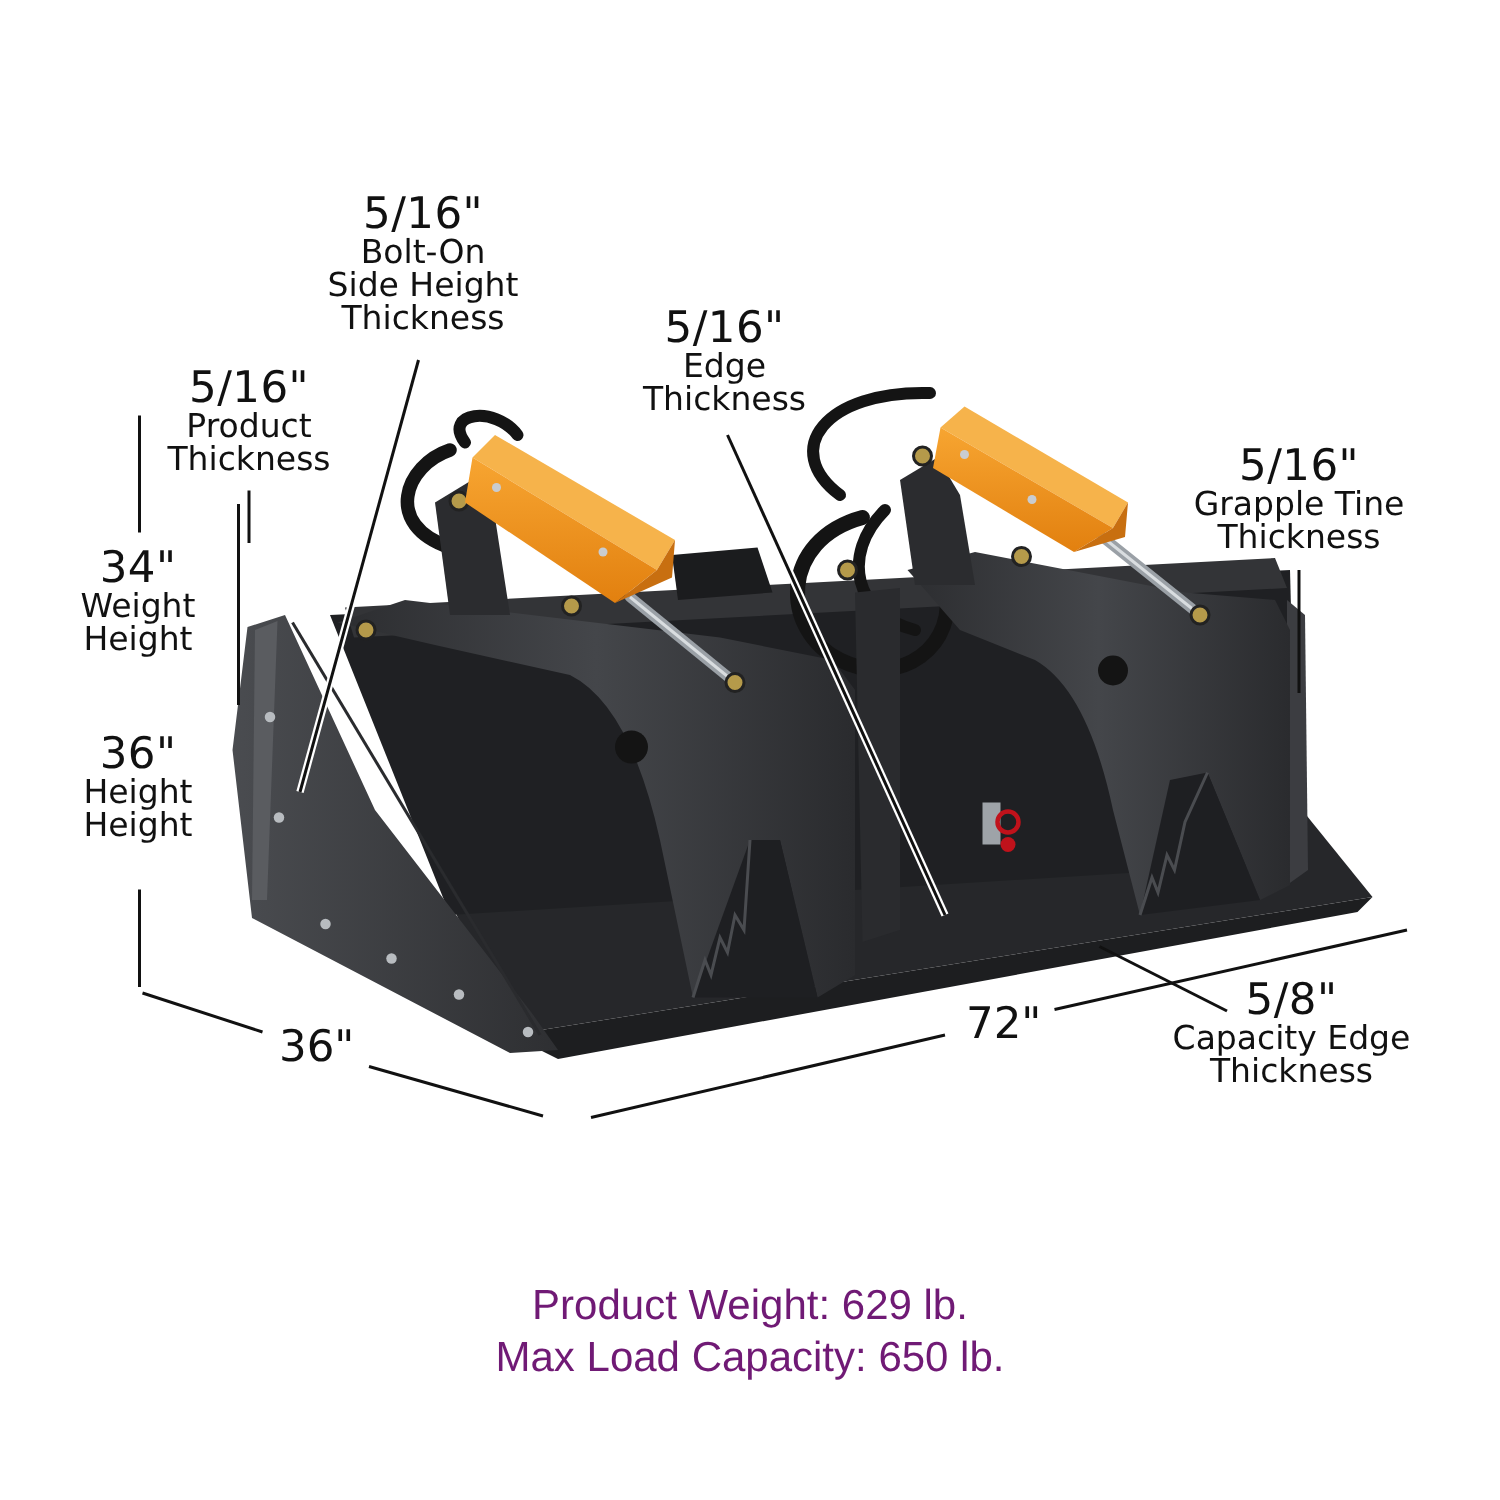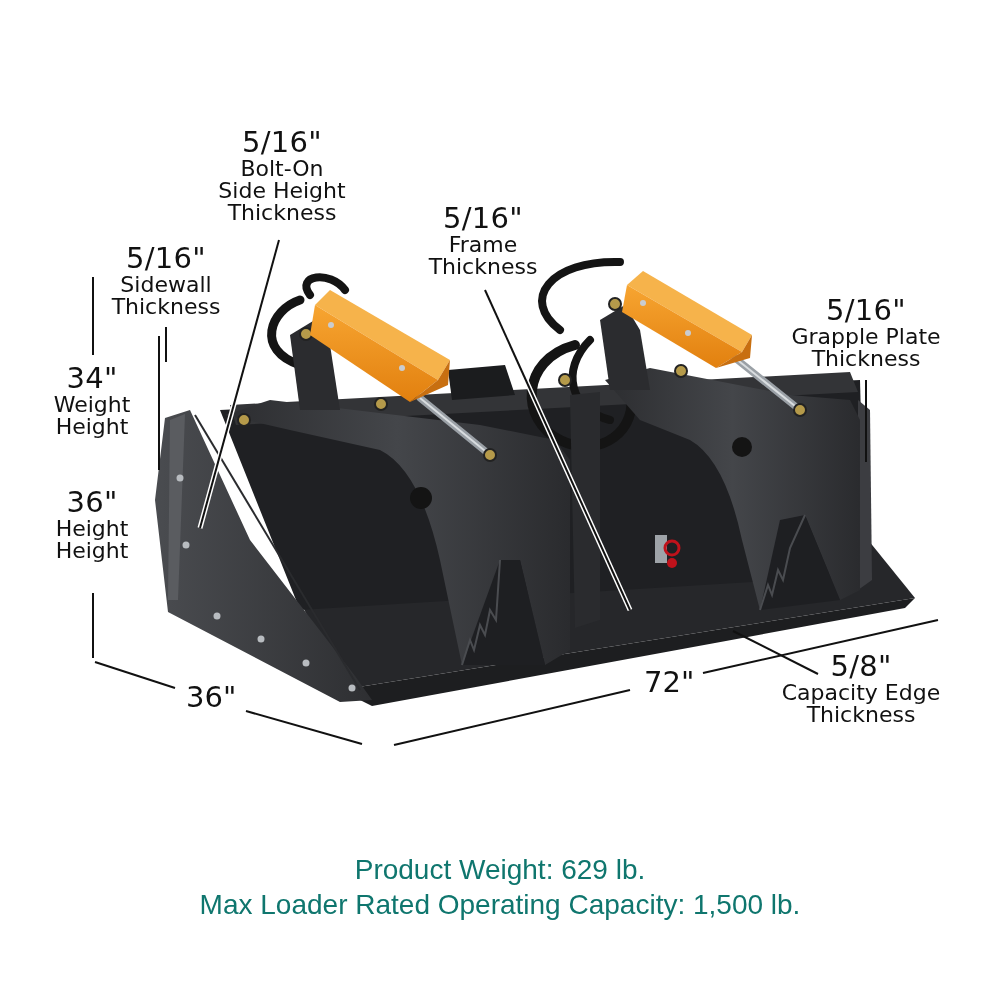--- a/index.html
+++ b/index.html
@@ -5,21 +5,21 @@
   html, body { margin: 0; padding: 0; background: #ffffff; }
   body { width: 1000px; height: 1000px; position: relative; overflow: hidden;
          font-family: "DejaVu Sans", "Liberation Sans", sans-serif; color: #111; }
   .stage { position: absolute; left: 0; top: 0; width: 1000px; height: 1000px; }
   svg.art { position: absolute; left: 0; top: 0; }
   .label { position: absolute; text-align: center; line-height: 1.02; color: #111; }
   .label .val { display: block; font-size: 29px; letter-spacing: 0.3px; }
   .label .desc { display: block; font-size: 22px; }
   .dim { position: absolute; font-size: 29px; color: #111; }
   .specs { position: absolute; left: 0; top: 852px; width: 1000px; text-align: center;
-           font-family: "Liberation Sans", "DejaVu Sans", sans-serif; font-size: 28px; line-height: 35px; color: #0f766e; }
+           font-family: "Liberation Sans", "DejaVu Sans", sans-serif; font-size: 28px; line-height: 35px; color: #701a75; }
   .specs div { white-space: nowrap; }
 </style>
 </head>
 <body>
 
 <div class="stage">
 
   <svg class="art" width="1000" height="1000" viewBox="0 0 1000 1000">
     <defs>
       <linearGradient id="gSide" x1="0" y1="0" x2="1" y2="0">
@@ -153,33 +153,33 @@
 
   <div class="label" style="left:212px; top:128px; width:140px;">
     <span class="val">5/16"</span>
     <span class="desc">Bolt-On</span>
     <span class="desc">Side Height</span>
     <span class="desc">Thickness</span>
   </div>
 
   <div class="label" style="left:96px; top:244px; width:140px;">
     <span class="val">5/16"</span>
-    <span class="desc">Sidewall</span>
+    <span class="desc">Product</span>
     <span class="desc">Thickness</span>
   </div>
 
   <div class="label" style="left:413px; top:204px; width:140px;">
     <span class="val">5/16"</span>
-    <span class="desc">Frame</span>
+    <span class="desc">Edge</span>
     <span class="desc">Thickness</span>
   </div>
 
   <div class="label" style="left:786px; top:296px; width:160px;">
     <span class="val">5/16"</span>
-    <span class="desc">Grapple Plate</span>
+    <span class="desc">Grapple Tine</span>
     <span class="desc">Thickness</span>
   </div>
 
   <div class="label" style="left:36px; top:364px; width:112px;">
     <span class="val">34"</span>
     <span class="desc">Weight</span>
     <span class="desc">Height</span>
   </div>
 
   <div class="label" style="left:32px; top:488px; width:120px;">
@@ -192,15 +192,15 @@
     <span class="val">5/8"</span>
     <span class="desc">Capacity Edge</span>
     <span class="desc">Thickness</span>
   </div>
 
   <div class="dim" style="left:186px; top:680px;">36"</div>
   <div class="dim" style="left:644px; top:665px;">72"</div>
 
   <div class="specs">
     <div>Product Weight: 629 lb.</div>
-    <div>Max Loader Rated Operating Capacity: 1,500 lb.</div>
+    <div>Max Load Capacity: 650 lb.</div>
   </div>
 </div>
 
 </body></html>

